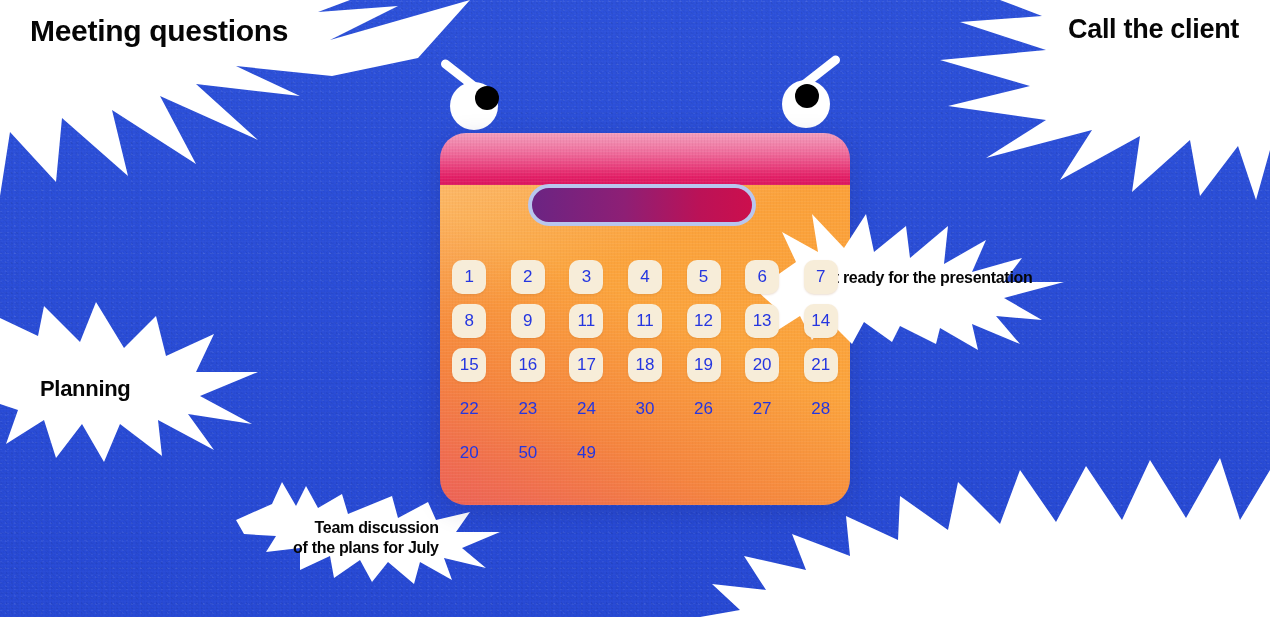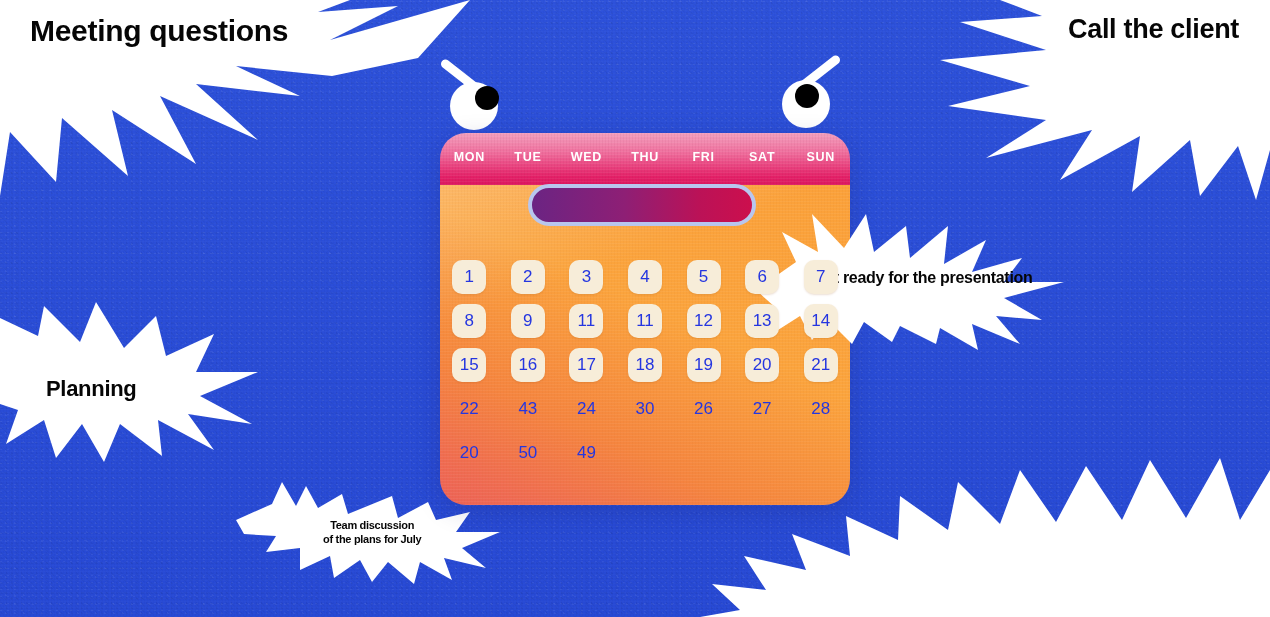--- a/index.html
+++ b/index.html
@@ -31,23 +31,23 @@
   
   .bubble-layer{position:absolute;inset:0;}
   .bubble-layer svg{position:absolute;top:0;left:0;width:1270px;height:617px;}
 
   .btxt{
     position:absolute;color:#060606;font-weight:700;
     letter-spacing:-.3px;white-space:pre;line-height:1.28;
   }
   #t-meeting   {left:30px;  top:12px;  font-size:30px;}
   #t-call      {left:1068px;top:12px;  font-size:27px;}
-  #t-planning  {left:40px;  top:375px; font-size:22px;margin-left:6px;}
+  #t-planning  {left:40px;  top:375px; font-size:22px;}
   #t-getready  {left:813px; top:268px; font-size:16px;font-weight:700;}
-  #t-team      {left:293px; top:518px; font-size:11px;text-align:center;margin-left:30px;}
+  #t-team      {left:293px; top:518px; font-size:16px;text-align:right;}
   #t-resolve   {left:832px; top:572px; font-size:28px;}
 
   
   .eye{position:absolute;border-radius:50%;background:#fff;}
   .pupil{position:absolute;border-radius:50%;background:#000;}
   .brow{position:absolute;background:#fff;border-radius:5px;}
 
   #eye-left   {left:450px;top:82px;width:48px;height:48px;}
   #pupil-left {left:475px;top:86px;width:24px;height:24px;}
   #brow-left  {left:436px;top:74px;width:56px;height:9px;transform:rotate(38deg);transform-origin:50% 50%;}
@@ -157,29 +157,20 @@
   <div class="pupil" id="pupil-left"></div>
 
   <div class="brow" id="brow-right"></div>
   <div class="eye" id="eye-right"></div>
   <div class="pupil" id="pupil-right"></div>
 
   <div id="calendar">
 
     <div id="cal-header"></div>
 
-    <div id="day-row">
-      <div class="day-label">MON</div>
-      <div class="day-label">TUE</div>
-      <div class="day-label">WED</div>
-      <div class="day-label">THU</div>
-      <div class="day-label">FRI</div>
-      <div class="day-label">SAT</div>
-      <div class="day-label">SUN</div>
-    </div>
 
     <div id="cal-body"></div>
 
     <div id="search-pill" title=""></div>
 
     <div id="grid">
 
       <div class="cell boxed">1</div>
       <div class="cell boxed">2</div>
       <div class="cell boxed">3</div>
@@ -198,21 +189,21 @@
 
       <div class="cell boxed">15</div>
       <div class="cell boxed">16</div>
       <div class="cell boxed">17</div>
       <div class="cell boxed">18</div>
       <div class="cell boxed">19</div>
       <div class="cell boxed">20</div>
       <div class="cell boxed">21</div>
 
       <div class="cell">22</div>
-      <div class="cell">43</div>
+      <div class="cell">23</div>
       <div class="cell">24</div>
       <div class="cell">30</div>
       <div class="cell">26</div>
       <div class="cell">27</div>
       <div class="cell">28</div>
 
       <div class="cell">20</div>
       <div class="cell">50</div>
       <div class="cell">49</div>
       <div class="cell spacer"></div>

